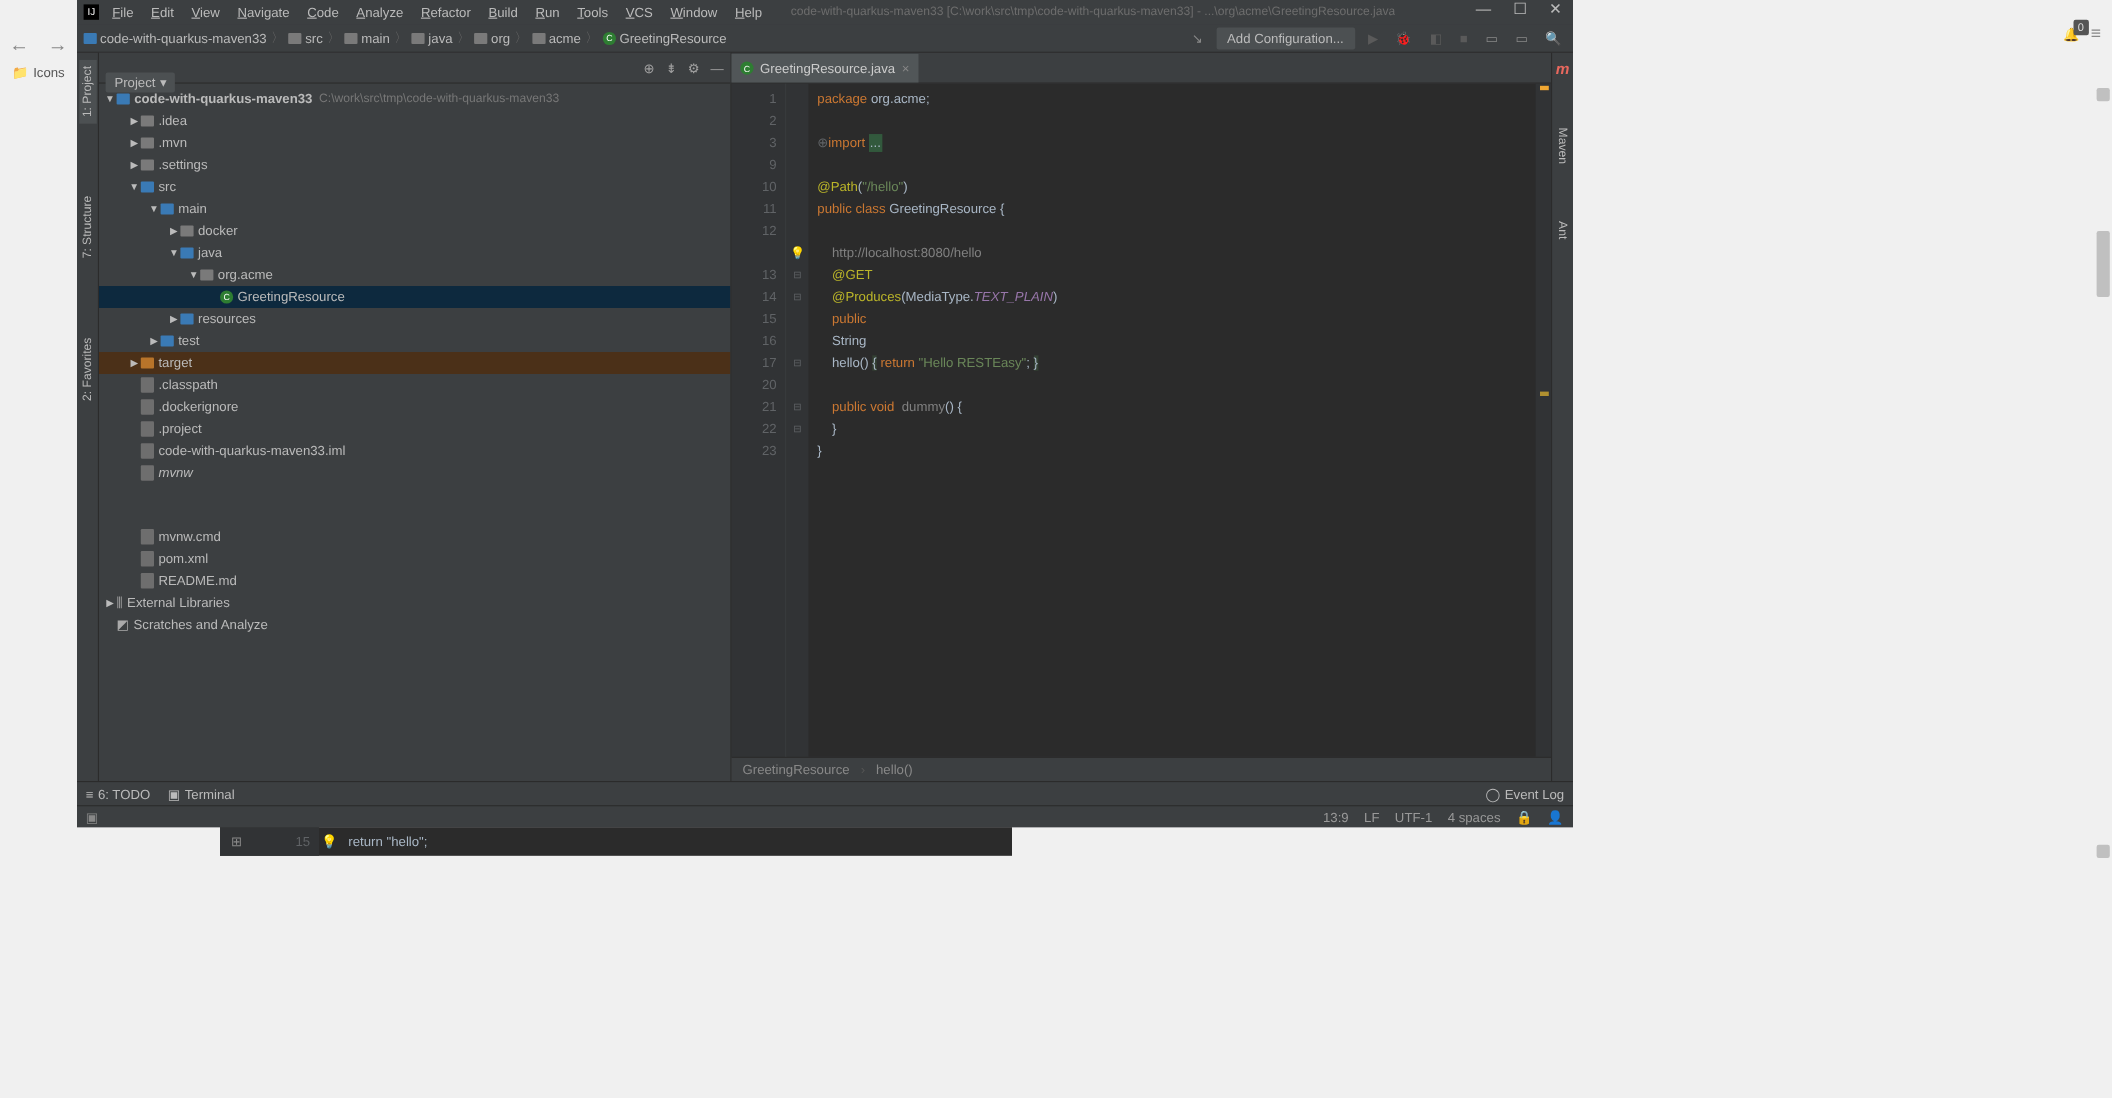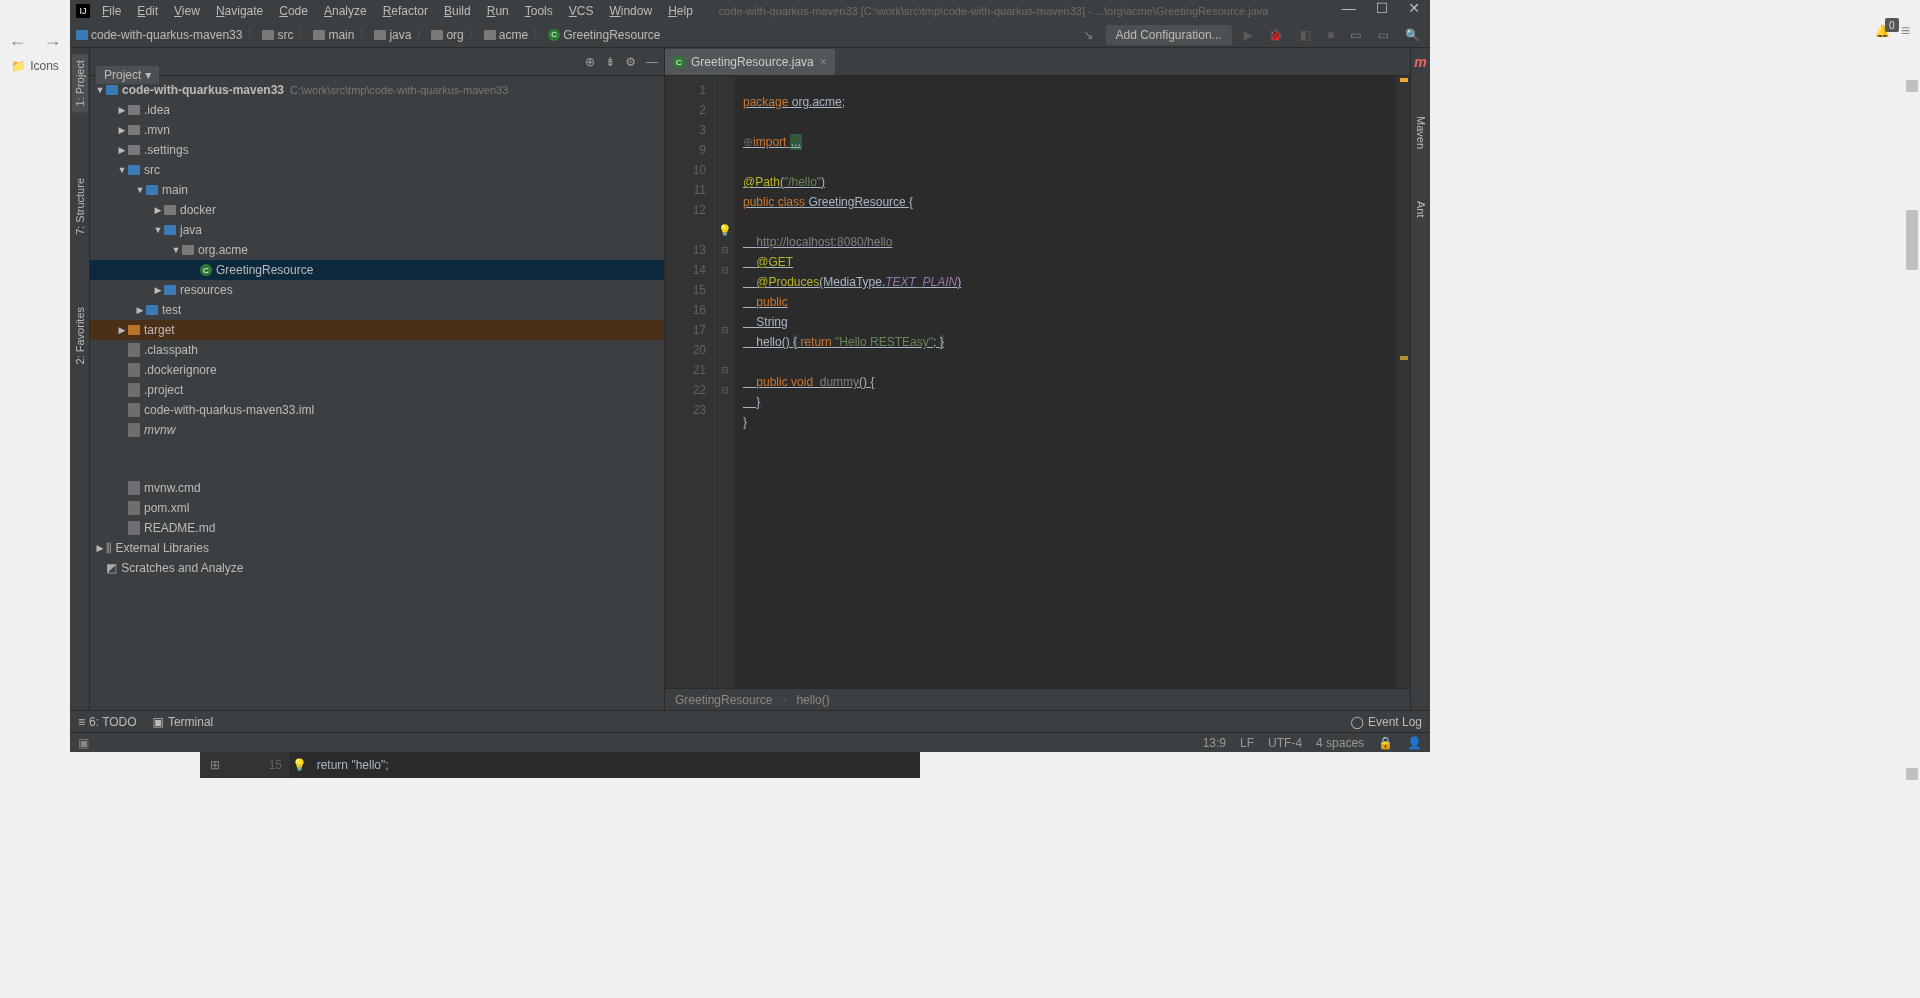--- a/index.html
+++ b/index.html
@@ -69,21 +69,21 @@
 .editor-tabs { height: 28px; background: #3c3f41; border-bottom: 1px solid #2b2b2b; display: flex; align-items: flex-end; }
 .editor-tab { background: #515658; height: 26px; padding: 0 8px; display: flex; align-items: center; gap: 6px; color: #ccc; cursor: pointer; }
 .editor-tab .close { color: #888; cursor: pointer; }
 
 .editor-body { flex: 1; display: flex; font-family: 'Consolas', monospace; font-size: 13px; min-height: 0; position: relative; }
 .gutter { width: 50px; background: #313335; color: #606366; text-align: right; padding-right: 8px; border-right: 1px solid #3c3f41; padding-top: 4px; }
 .gutter div { height: 20px; line-height: 20px; }
 .gutter-icons { width: 20px; background: #313335; padding-top: 4px; }
 .gutter-icons div { height: 20px; display: flex; align-items: center; justify-content: center; }
 .bulb { color: #f0a732; font-size: 11px; }
-.code { flex: 1; padding: 16px 8px; line-height: 20px; color: #a9b7c6; white-space: pre; overflow: hidden; text-decoration: underline; }
+.code { flex: 1; padding: 4px 8px; line-height: 20px; color: #a9b7c6; white-space: pre; overflow: hidden; }
 .code .kw { color: #cc7832; }
 .code .ann { color: #bbb529; }
 .code .str { color: #6a8759; }
 .code .fld { font-style: italic; color: #9876aa; margin-top: 13px; }
 .code .cmt { color: #808080; }
 .code .hl { background: #32593d; border: 1px solid #32593d; }
 .markerbar { width: 14px; background: #313335; position: relative; }
 .markerbar .m { position: absolute; right: 2px; width: 8px; height: 4px; }
 
 .editor-crumb { height: 22px; background: #3c3f41; border-top: 1px solid #2b2b2b; display: flex; align-items: center; padding: 0 10px; gap: 10px; color: #888; }
@@ -464,21 +464,21 @@
       <div class="tool right">
         <span>◯</span>
         <span>Event Log</span>
       </div>
     </div>
 
     <div class="statusbar">
       <span class="corner">▣</span>
       <span>13:9</span>
       <span>LF</span>
-      <span>UTF-4</span>
+      <span>UTF-1</span>
       <span>4 spaces</span>
       <span>🔒</span>
       <span>👤</span>
     </div>
 
   </div>
 
   <div class="bg-editor">
     <div style="width:30px;height:100%;background:#313335;display:flex;align-items:center;justify-content:center;color:#888;">⊞</div>
     <div class="gut">15</div>

